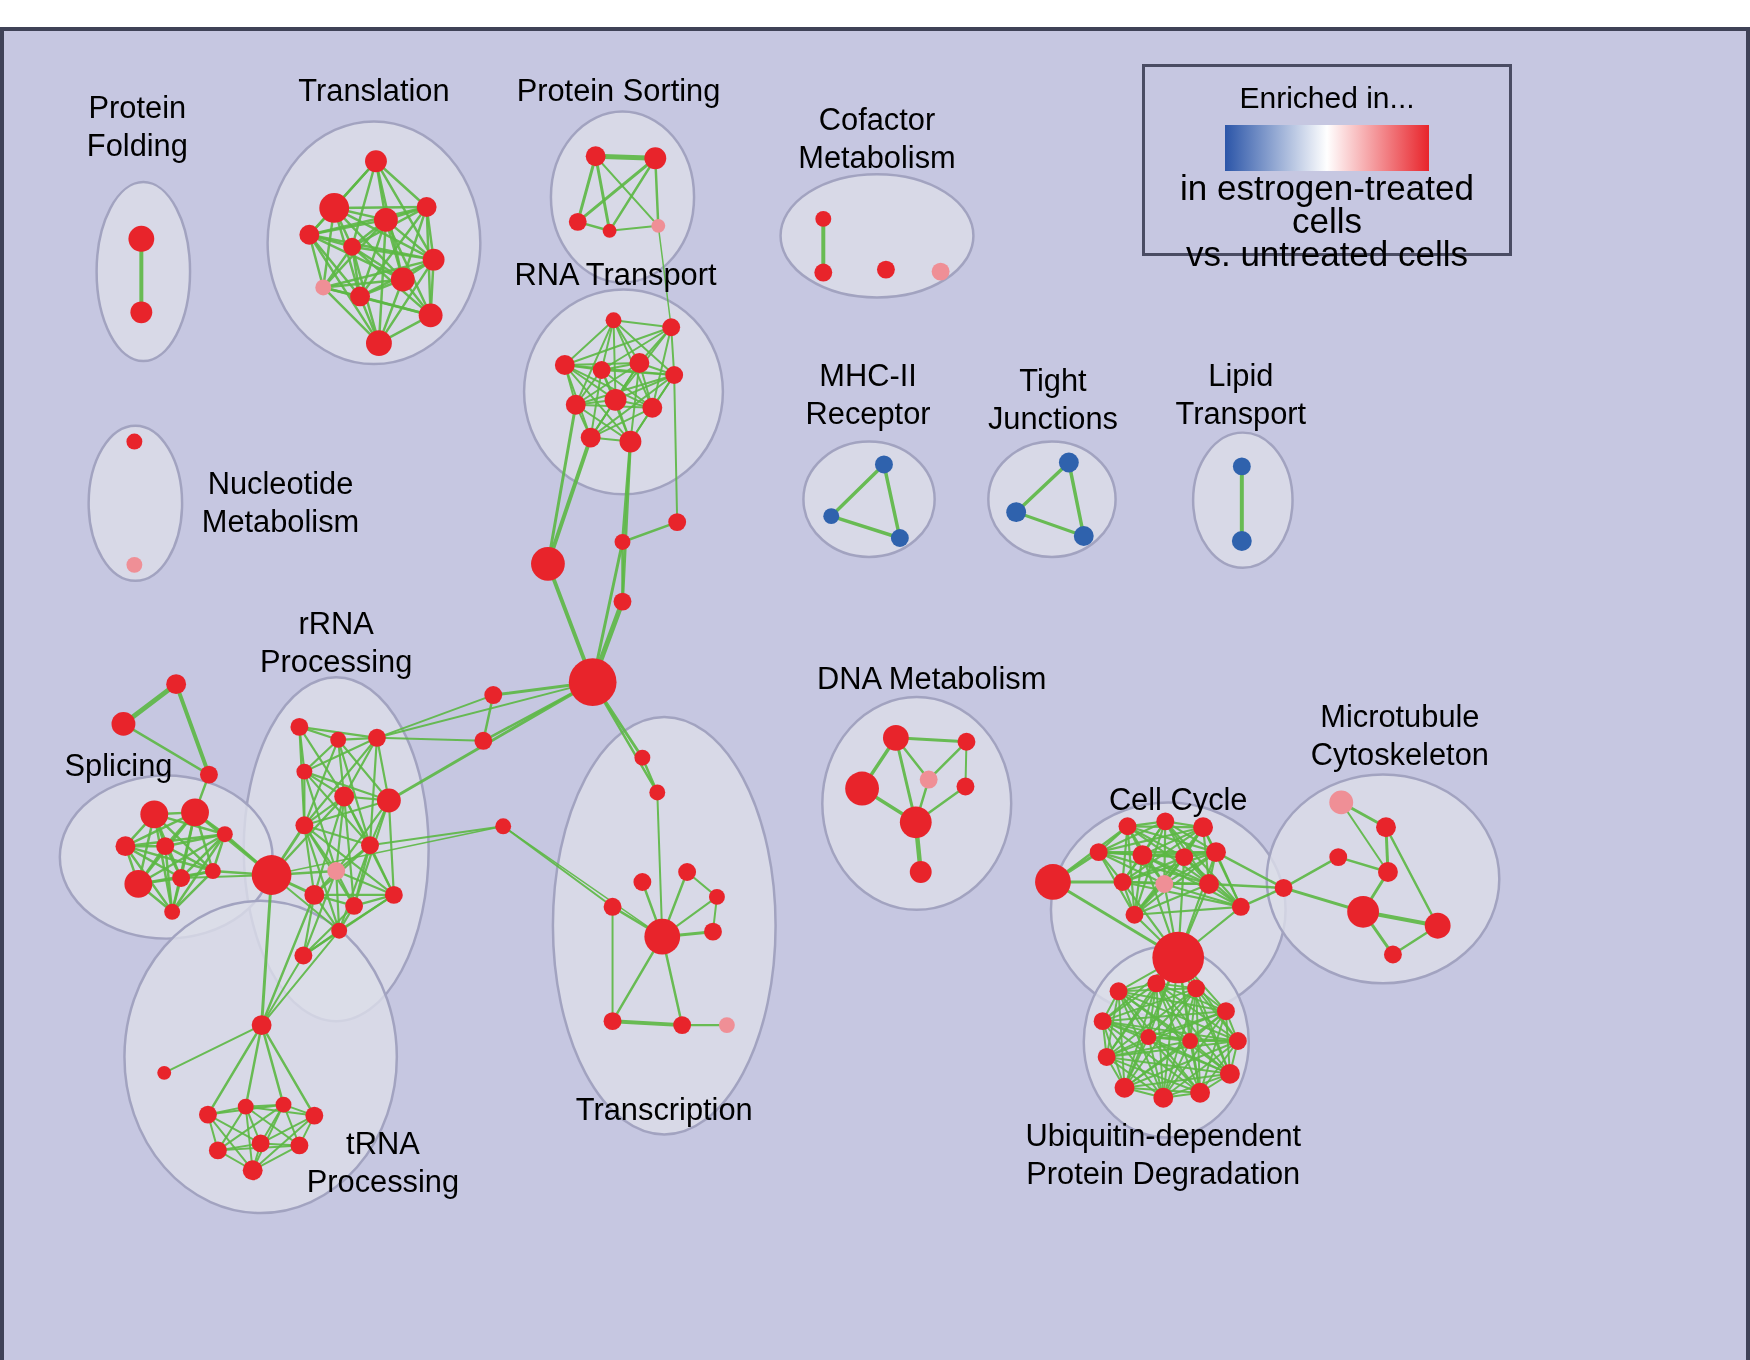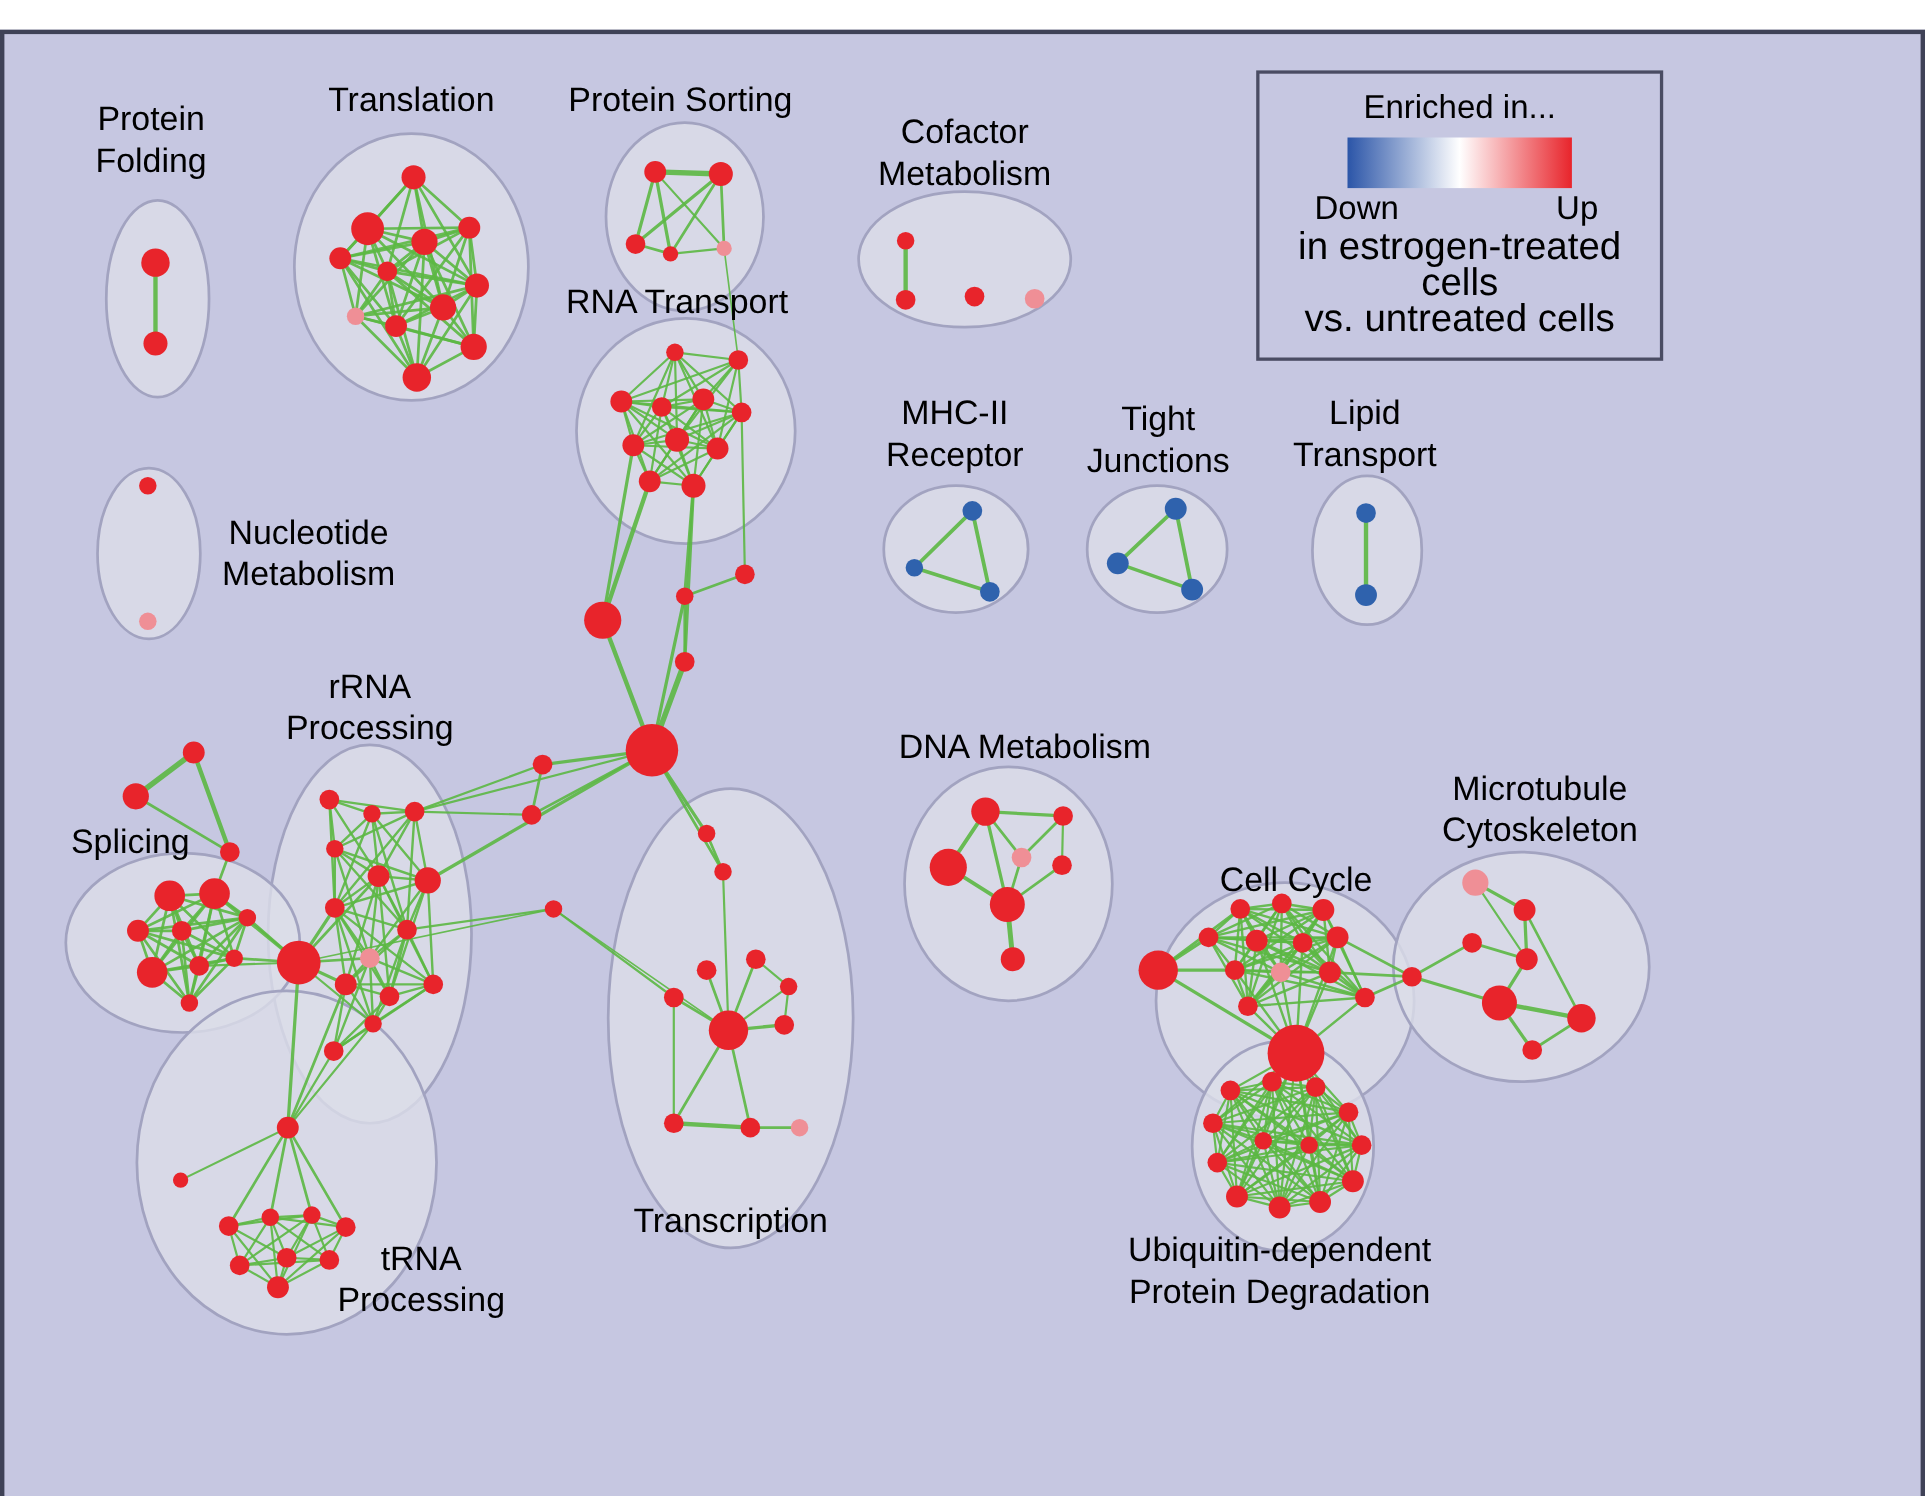--- a/index.html
+++ b/index.html
@@ -8,21 +8,21 @@
     width:1750px;height:1360px;
     box-sizing:border-box;
     border:4px solid #3f4257;
     overflow:hidden;
   }
   #net{position:absolute;left:0;top:0;width:100%;height:100%;}
   .cluster-ellipse{fill:var(--ellipse-fill);fill-opacity:.8;stroke:var(--ellipse-stroke);stroke-width:2.5;}
   .edge{stroke-linecap:round;opacity:.9;}
   .cluster-label{fill:#000;font-size:31px;font-family:"Liberation Sans",sans-serif;text-anchor:middle;}
   .legend{
-    position:absolute;left:1138px;top:33px;width:370px;height:264px;
+    position:absolute;left:1138px;top:33px;width:370px;height:192px;
     box-sizing:border-box;border:3px solid #4a4c63;
     text-align:center;color:#000;
   }
   .legend-title{font-size:30px;margin-top:14px;}
   .legend-gradient{width:204px;height:46px;margin:10px auto 0 auto;}
   .legend-scale-labels{display:flex;justify-content:space-between;padding:2px 56px 0 50px;font-size:30px;}
   .legend-caption{font-size:35px;line-height:33px;}
   .legend-caption:first-of-type{margin-top:4px;}
 </style>
 </head>
@@ -708,20 +708,16 @@
         <text x="932" y="662" class="cluster-label"><tspan x="932" dy="0">DNA Metabolism</tspan></text>
         <text x="1180" y="784" class="cluster-label"><tspan x="1180" dy="0">Cell Cycle</tspan></text>
         <text x="1403" y="700" class="cluster-label"><tspan x="1403" dy="0">Microtubule</tspan><tspan x="1403" dy="38">Cytoskeleton</tspan></text>
         <text x="1165" y="1122" class="cluster-label"><tspan x="1165" dy="0">Ubiquitin-dependent</tspan><tspan x="1165" dy="38">Protein Degradation</tspan></text>
       </g>
     </svg>
 
   <div class="legend">
     <div class="legend-title">Enriched in...</div>
     <div class="legend-gradient" style="background: linear-gradient(90deg, rgb(43, 85, 168), rgb(255, 255, 255) 50%, rgb(232, 36, 43));"></div>
-    <div class="legend-scale-labels">
-      <span>Down</span>
-      <span>Up</span>
-    </div>
     <div class="legend-caption">in estrogen-treated cells</div>
     <div class="legend-caption">vs. untreated cells</div>
   </div>
 </div>
 
 </body></html>

